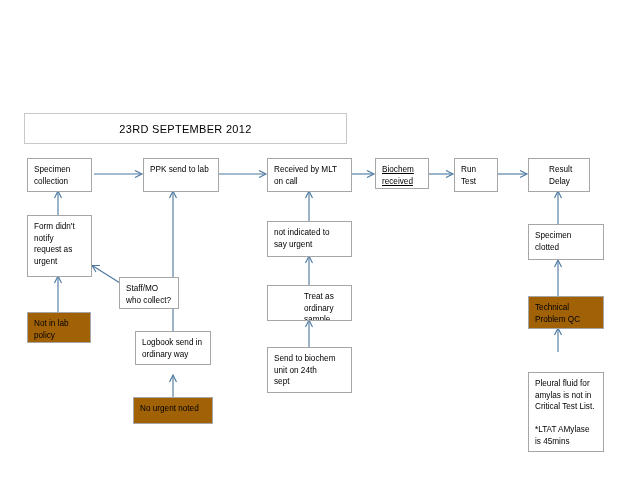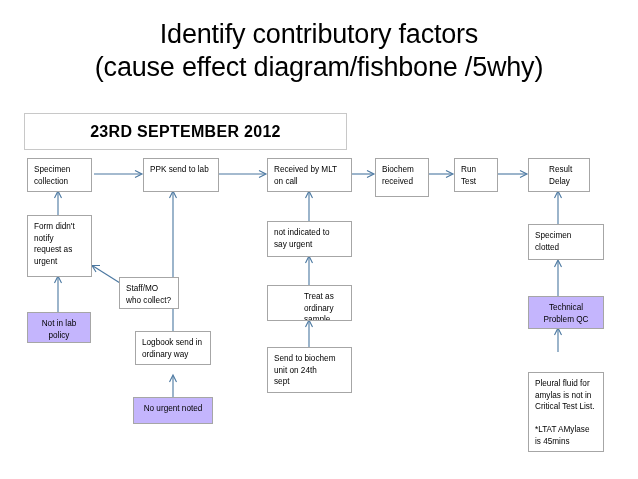--- a/index.html
+++ b/index.html
@@ -31,47 +31,46 @@
     letter-spacing: -0.2px;
   }
   .title .line2 { display: block; }
 
   .hdr {
     position: absolute;
     box-sizing: border-box;
     border: 1px solid #c8c8c8;
     background: #ffffff;
     color: #000000;
-    font-size: 16px;
-    font-weight: bold;
+    font-size: 11px;
+    font-weight: normal;
     letter-spacing: 0.3px;
     display: flex;
     align-items: center;
     justify-content: center;
-    height: 37px;
+    height: 31px;
   }
   #hdr-left  { left: 24px;  top: 113px; width: 323px; }
   #hdr-right { left: 357px; top: 113px; width: 257px; }
 
   .node {
     position: absolute;
     box-sizing: border-box;
     border: 1px solid #a6a6a6;
     background: #ffffff;
     color: #000000;
     font-size: 8.2px;
     line-height: 11.5px;
     padding: 5px 6px 4px 6px;
     white-space: pre-line;
     overflow: hidden;
   }
   .node.yellow {
-    background: #c4b5fd;
+    background: #a16207;
     border: 1px solid #a6a6a6;
-    text-align: center;
   }
 
   
   .arrow {
     position: absolute;
     overflow: visible;
   }
   .arrow line, .arrow polyline {
     stroke: #4a77a0;
     stroke-width: 1.1;
@@ -81,24 +80,20 @@
     stroke: #4a77a0;
     stroke-width: 1.1;
     fill: none;
   }
 </style>
 </head>
 <body>
 
 <div id="slide">
 
-  <div class="title">
-    <span>Identify contributory factors</span>
-    <span class="line2">(cause effect diagram/fishbone /5why)</span>
-  </div>
 
   <div class="hdr" id="hdr-left">23RD SEPTEMBER 2012</div>
 
   <svg class="arrow" style="left:0;top:0;width:638px;height:479px;">
 
     <g>
       <line x1="94" y1="174" x2="141" y2="174"></line>
       <polyline class="head" points="135,170.5 142,174 135,177.5"></polyline>
     </g>
     <g>
@@ -175,21 +170,21 @@
   </svg>
 
   <div class="node" style="left:27px;top:158px;width:65px;height:34px;">Specimen
 collection</div>
 
   <div class="node" style="left:143px;top:158px;width:76px;height:34px;">PPK send to lab</div>
 
   <div class="node" style="left:267px;top:158px;width:85px;height:34px;">Received by MLT
 on call</div>
 
-  <div class="node" style="left:375px;top:158px;width:54px;height:39px;">Biochem
+  <div class="node" style="left:375px;top:158px;width:54px;height:31px;text-decoration:underline;">Biochem
 received</div>
 
   <div class="node" style="left:454px;top:158px;width:44px;height:34px;">Run Test</div>
 
   <div class="node" style="left:528px;top:158px;width:62px;height:34px;padding-left:20px;">Result Delay</div>
 
   <div class="node" style="left:27px;top:215px;width:65px;height:62px;">Form didn't
 notify
 request as
 urgent</div>

